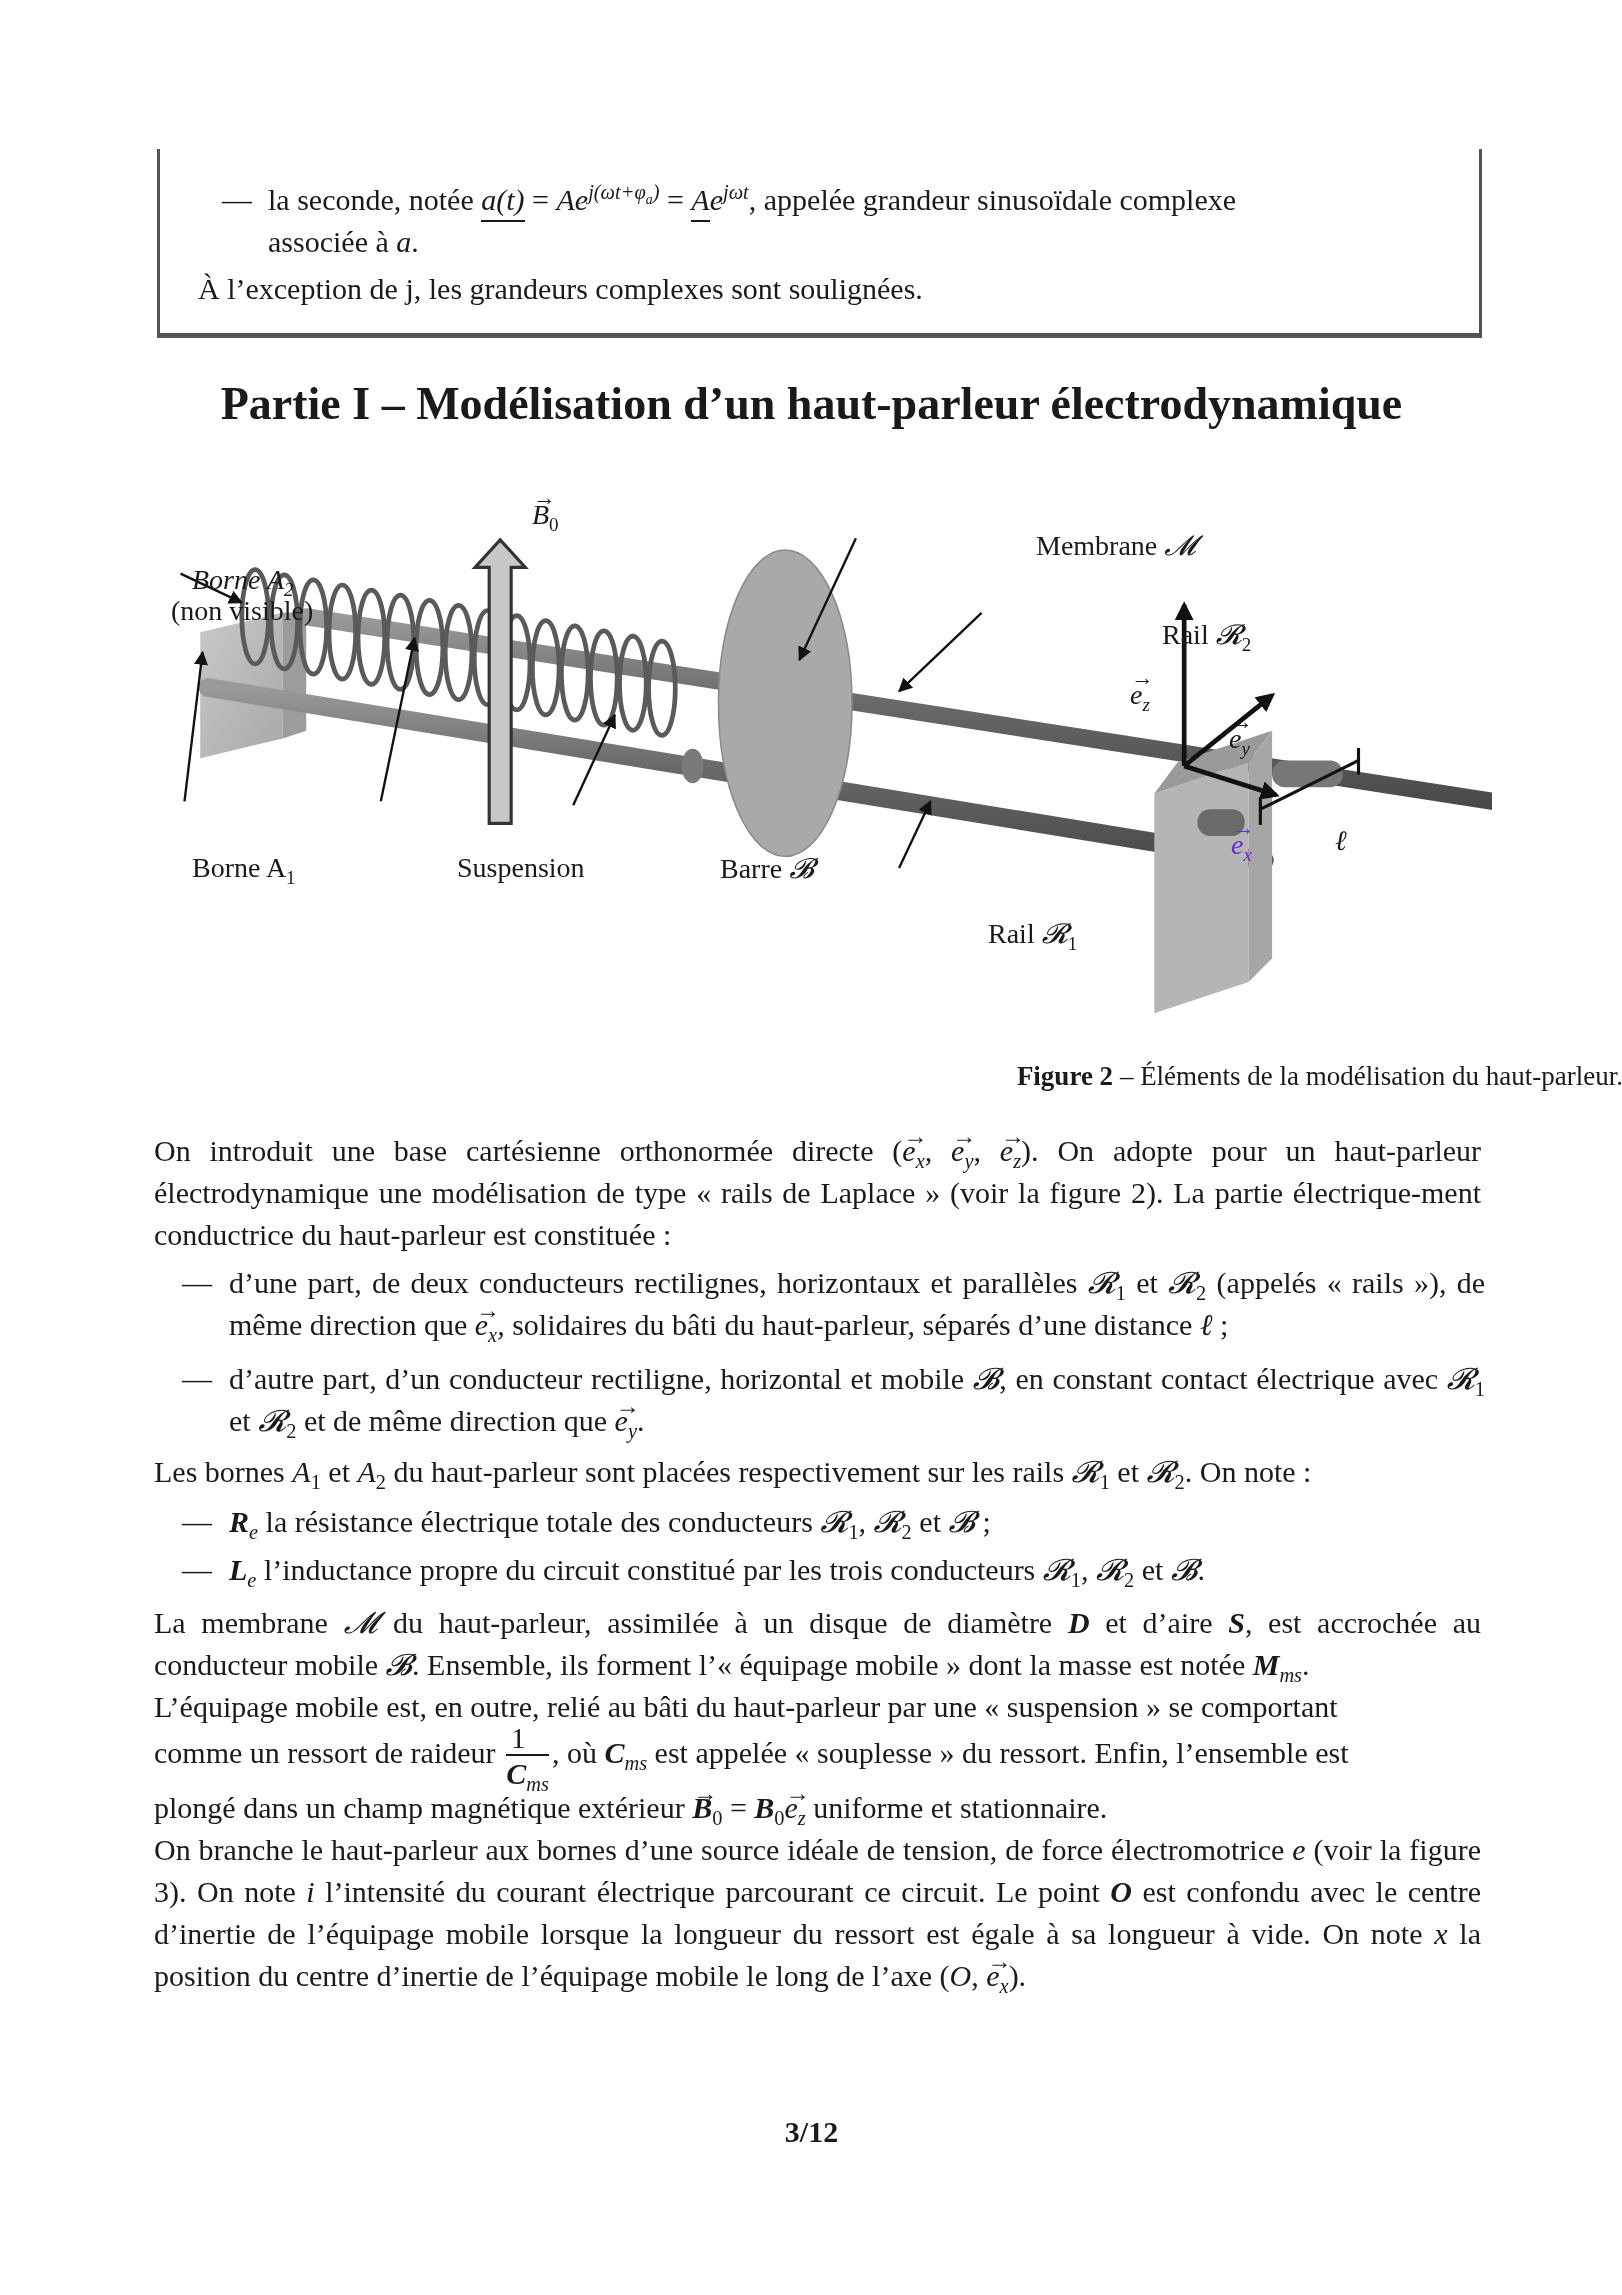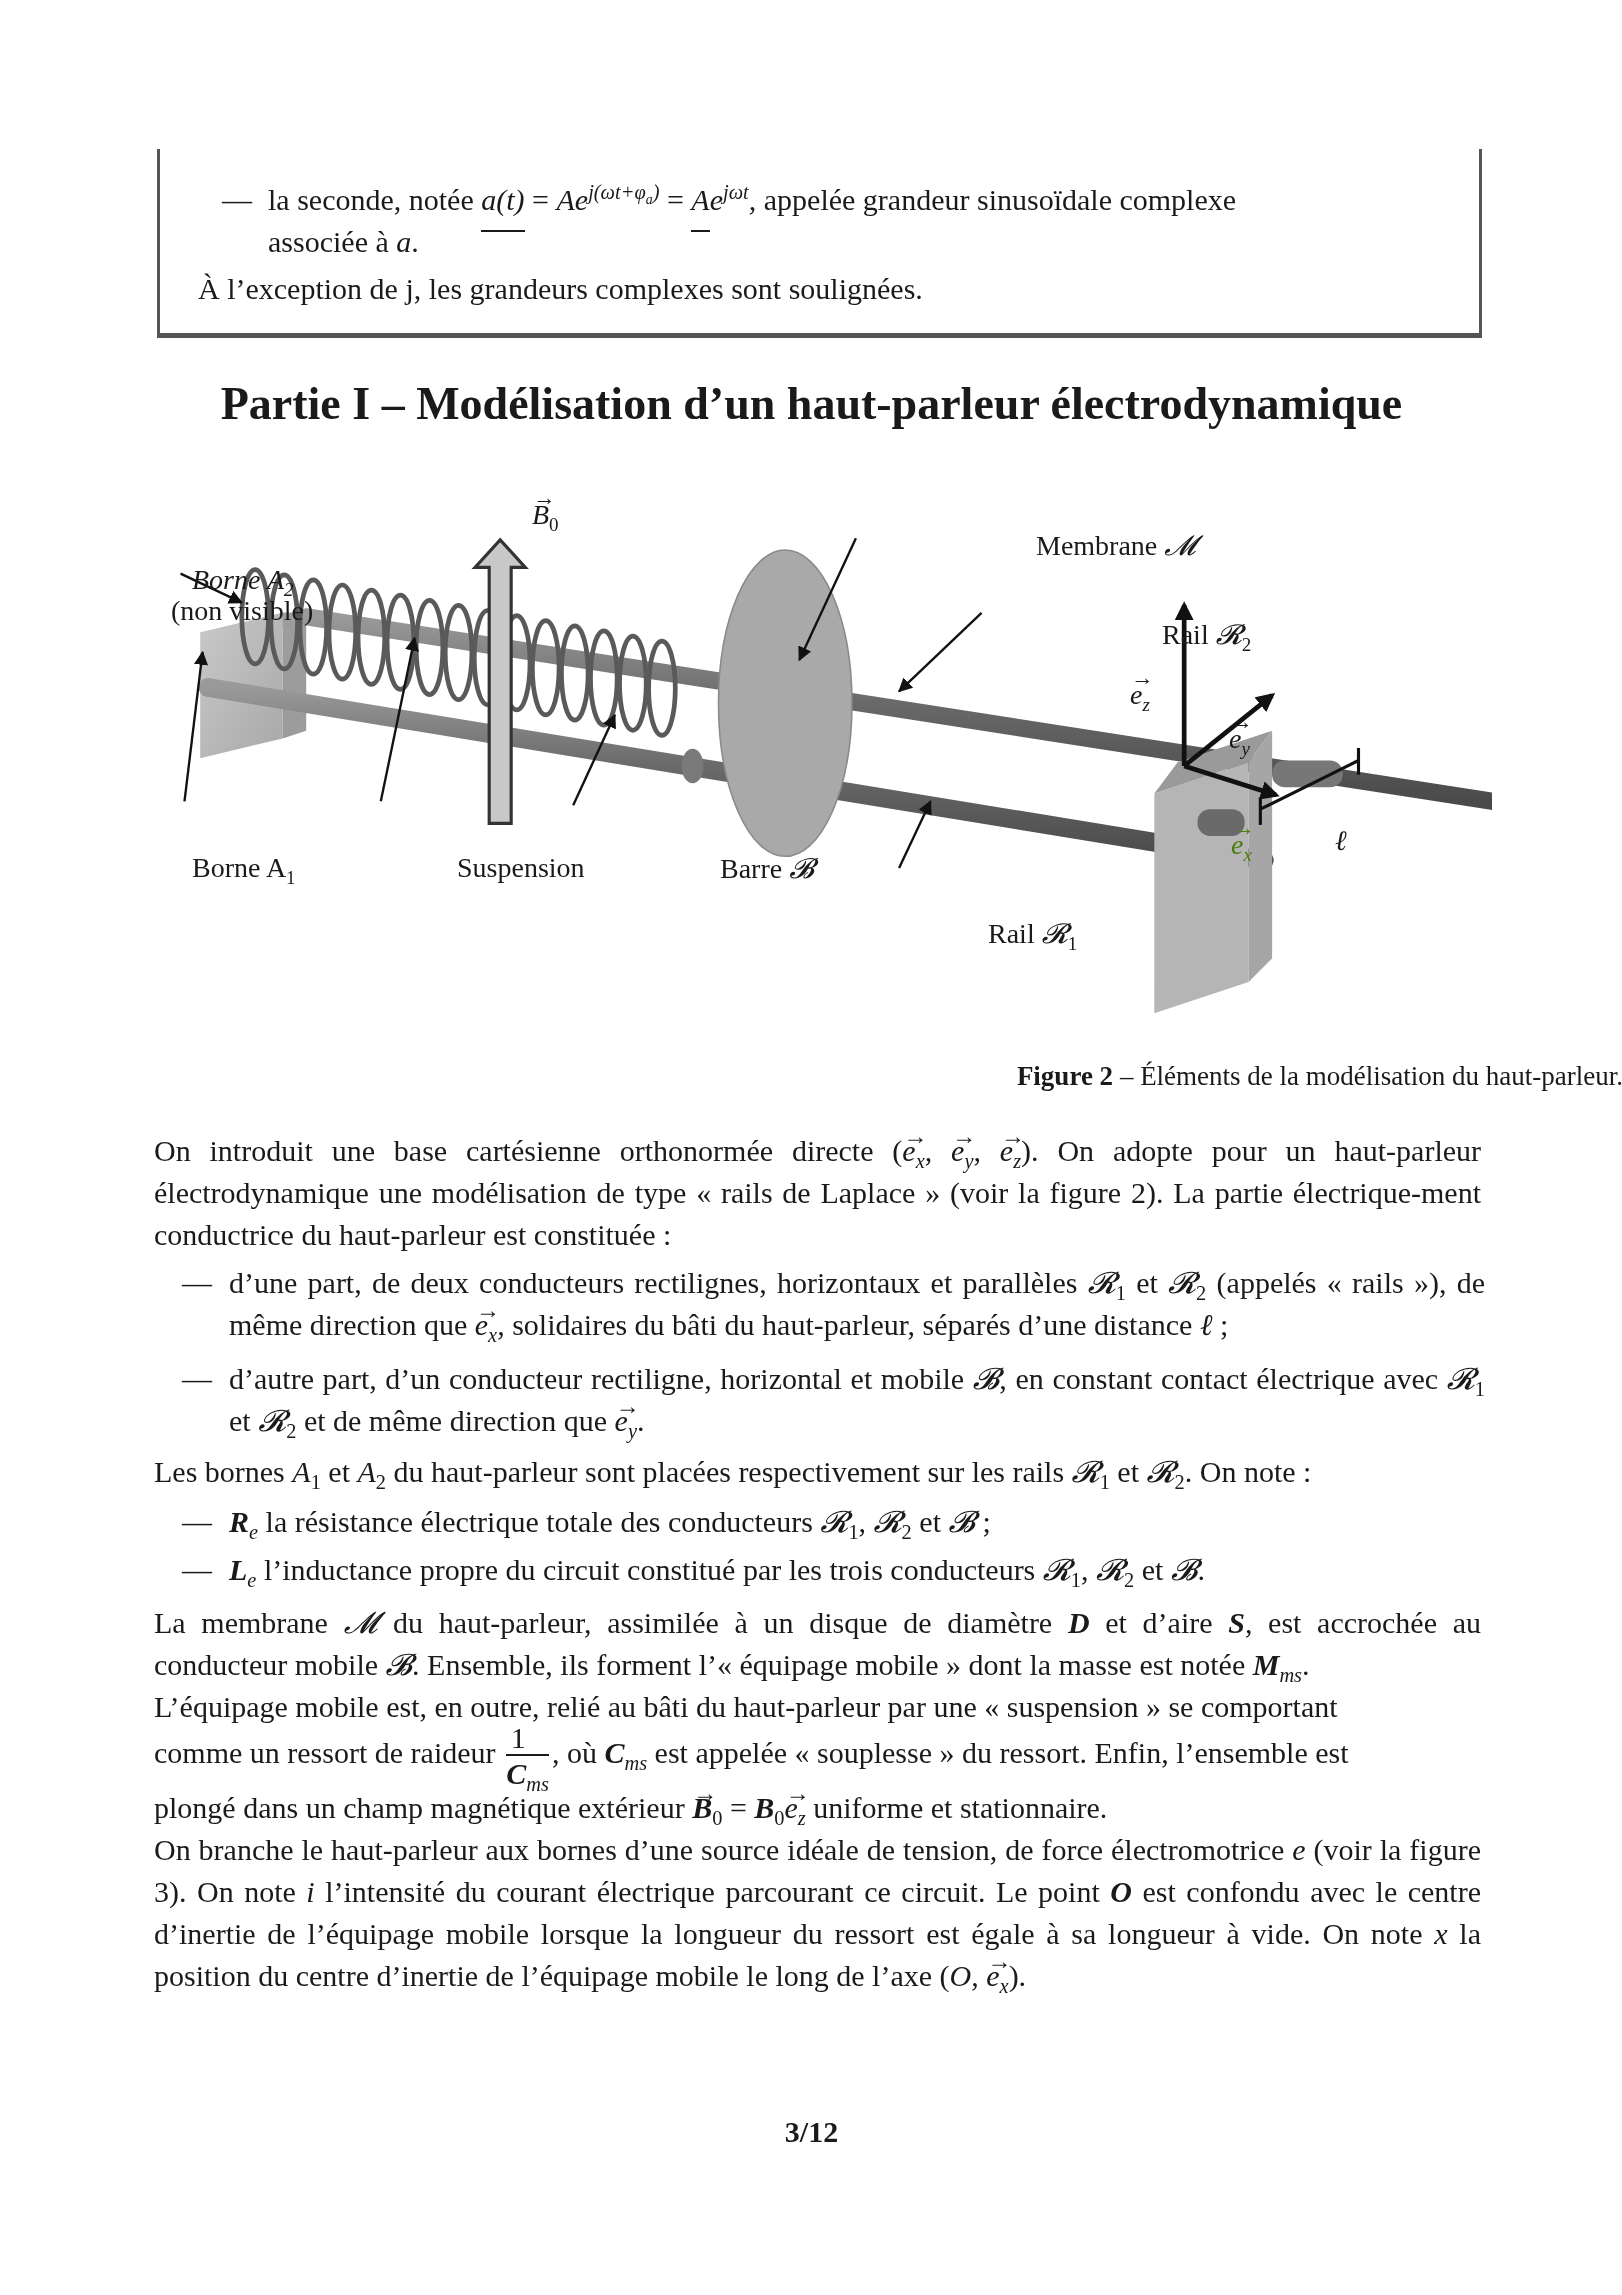--- a/index.html
+++ b/index.html
@@ -6,21 +6,21 @@
   body { width: 1623px; height: 2295px; position: relative; overflow: hidden;
          font-family: "Liberation Serif", "DejaVu Serif", serif; color: #1a1a1a; }
   .abs { position: absolute; }
   .txt { font-size: 30px; line-height: 42px; }
   .i { font-style: italic; }
   .b { font-weight: bold; }
   .sc { font-family: "DejaVu Serif", serif; font-style: italic; }
   sub, sup { font-size: 0.68em; line-height: 0; }
   .vec { position: relative; display: inline-block; font-style: italic; }
   .vec::before { content: "\2192"; position: absolute; left: 0.05em; top: -0.62em; font-size: 0.8em; font-style: normal; }
-  .ul { border-bottom: 2.4px solid #1a1a1a; padding-bottom: 14px; }
+  .ul { border-bottom: 2.4px solid #1a1a1a; padding-bottom: 4px; }
   .frac { display: inline-block; vertical-align: middle; text-align: center; margin: 0 3.1px; }
   .frac .num { display: block; border-bottom: 2.4px solid #1a1a1a; padding: 0 4.7px; line-height: 33px; }
   .frac .den { display: block; line-height: 36px; }
 
   
   #defbox { left: 157px; top: 149px; width: 1319px; height: 184px;
             border-left: 3.1px solid #555; border-right: 3.1px solid #555; border-bottom: 5.5px solid #555; }
   #title { left: 0; width: 1623px; top: 377px; text-align: center; font-size: 46px; font-weight: bold; }
   #figure { left: 157px; top: 495px; width: 1335px; height: 542px; }
   #caption { left: 0; width: 1623px; top: 1061px; text-align: right; font-size: 27px; }
@@ -137,21 +137,21 @@
   </svg>
 
   
   <div class="abs flabel" style="left:375px; top:3.9px;"><span class="vec">B</span><sub>0</sub></div>
   <div class="abs flabel" style="left:879px; top:34px;"><span>Membrane </span><span class="sc">𝓜</span></div>
   <div class="abs flabel" style="left:35px; top:69px;font-style:italic;"><span>Borne A</span><sub>2</sub></div>
   <div class="abs flabel" style="left:14px; top:100px;">(non visible)</div>
   <div class="abs flabel" style="left:1005px; top:123px;"><span>Rail </span><span class="sc">𝓡</span><sub>2</sub></div>
   <div class="abs flabel" style="left:973px; top:184px;"><span class="vec">e</span><sub class="i">z</sub></div>
   <div class="abs flabel" style="left:1072px; top:228px;"><span class="vec">e</span><sub class="i">y</sub></div>
-  <div class="abs flabel" style="left:1074px; top:334px; color:#4d7c0f;"><span class="vec">e</span><sub class="i">x</sub></div>
+  <div class="abs flabel" style="left:1074px; top:334px; color:#6d28d9;"><span class="vec">e</span><sub class="i">x</sub></div>
   <div class="abs flabel i" style="left:1178px; top:330px;">ℓ</div>
   <div class="abs flabel" style="left:35px; top:357px;"><span>Borne A</span><sub>1</sub></div>
   <div class="abs flabel" style="left:300px; top:357px;">Suspension</div>
   <div class="abs flabel" style="left:563px; top:357px;"><span>Barre </span><span class="sc">𝓑</span></div>
   <div class="abs flabel" style="left:816px; top:422px;margin-left:15px;"><span>Rail </span><span class="sc">𝓡</span><sub>1</sub></div>
 </div>
 
 <div id="caption" class="abs"><span class="b">Figure 2</span><span> – Éléments de la modélisation du haut-parleur.</span></div>
 
 <div class="abs para txt" style="top:1130px;">

